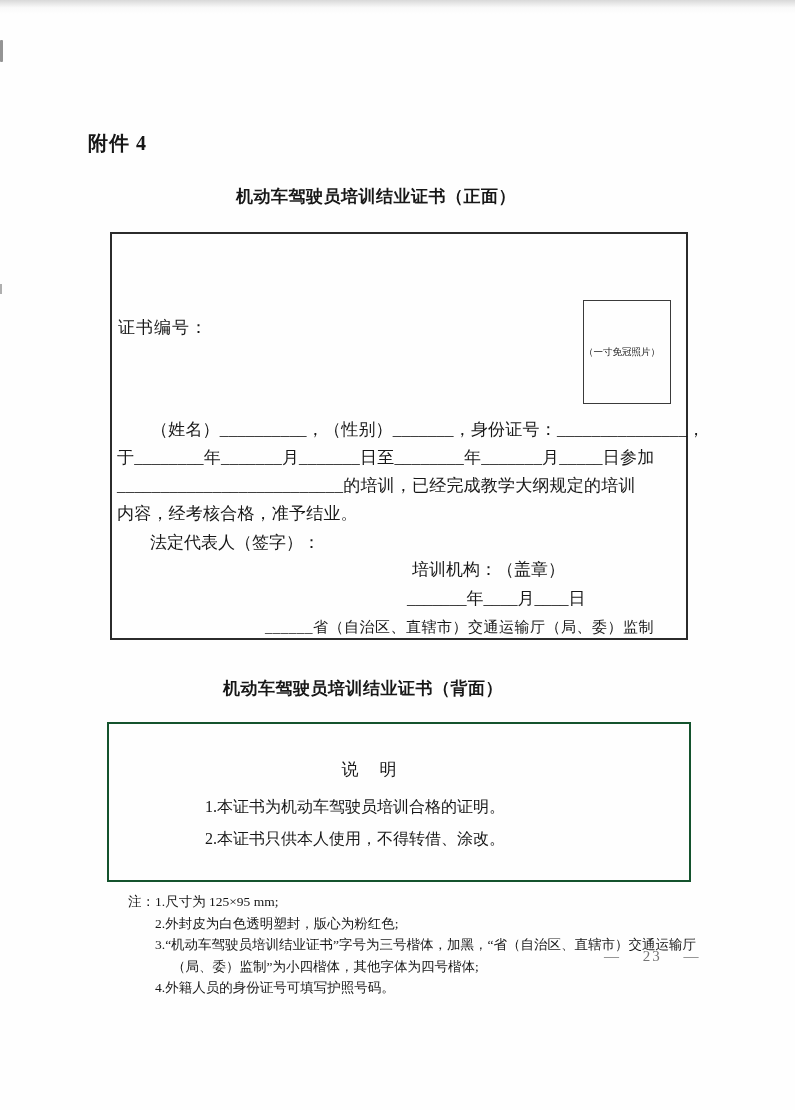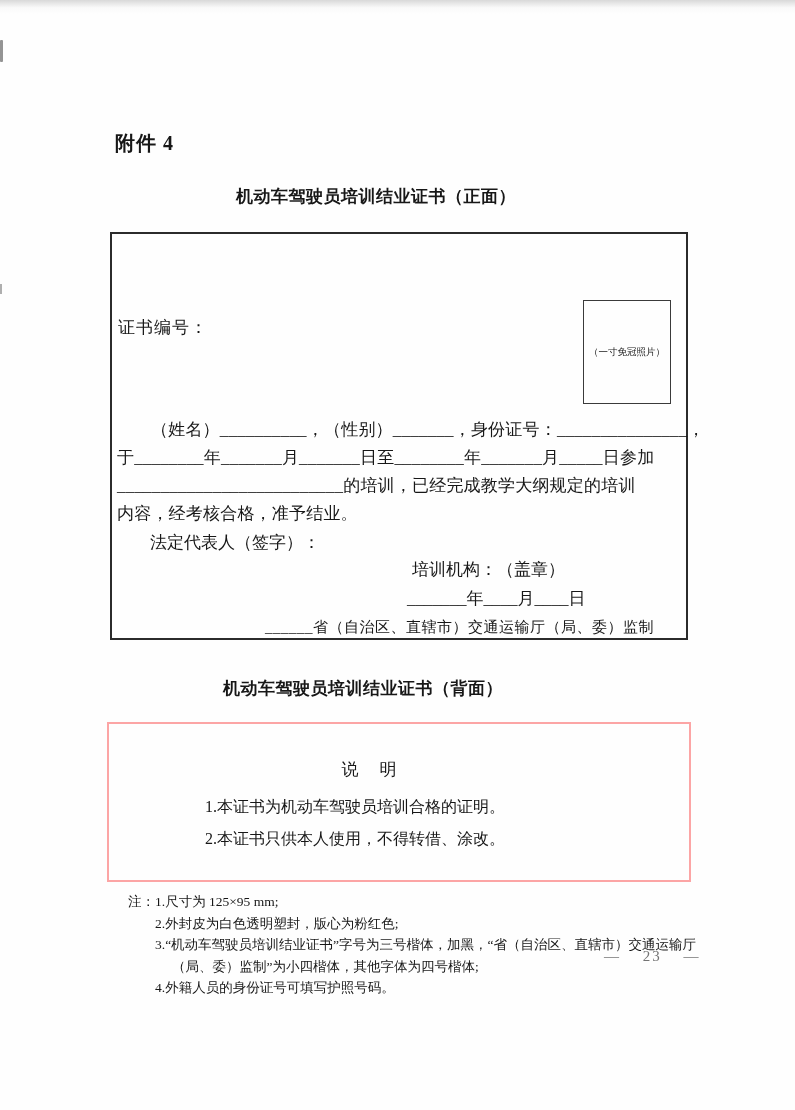--- a/index.html
+++ b/index.html
@@ -18,21 +18,21 @@
   .scan-shade {
     position: absolute; left: 0; top: 0; width: 100%; height: 14px;
     background: linear-gradient(to bottom, rgba(120,120,120,0.28), rgba(200,200,200,0.08) 55%, rgba(255,255,255,0));
     pointer-events: none;
   }
   .scan-mark-1 { position: absolute; left: 0; top: 40px; width: 3px; height: 22px; background: rgba(60,60,60,0.55); border-radius: 1px; }
   .scan-mark-2 { position: absolute; left: 0; top: 284px; width: 2px; height: 10px; background: rgba(80,80,80,0.45); }
 
   .attachment-label {
     position: absolute; left: 88px; top: 130px;
-    font-size: 20px; font-weight: 700; letter-spacing: 1px; margin-left: 27px;
+    font-size: 20px; font-weight: 700; letter-spacing: 1px;
   }
   .section-title {
     position: absolute; white-space: nowrap;
     font-size: 17px; font-weight: 700; letter-spacing: 0.5px;
     transform: translateX(-50%);
     font-family: Liberation Serif, serif;
   }
   .section-title.front { left: 376px; top: 185px; }
   .section-title.back  { left: 363px; top: 677px; }
 
@@ -48,21 +48,21 @@
     font-size: 20px; font-weight: 700; white-space: nowrap; letter-spacing: 1px;
   }
   .cert-no {
     position: absolute; left: 6px; top: 82px;
     font-size: 17px; letter-spacing: 1px;
   }
   .photo-box {
     position: absolute; left: 471px; top: 66px;
     width: 88px; height: 104px;
     border: 1px solid #3a3a3a;
-    display: flex; align-items: center; justify-content: center;
+    display: flex; align-items: center; 
   }
   .photo-box span { font-size: 9.5px; white-space: nowrap; }
 
   .cert-body { position: absolute; left: 5px; top: 182px; width: 570px; }
   .cert-body .line {
     font-size: 17px; line-height: 28px; white-space: nowrap; letter-spacing: 0.2px;
   }
   .cert-body .line.indent-first { padding-left: 34px; }
 
   .legal-rep { position: absolute; left: 38px; top: 297px; font-size: 17px; white-space: nowrap; }
@@ -70,21 +70,21 @@
   .date-line { position: absolute; left: 295px; top: 353px; font-size: 17px; white-space: nowrap; }
   .issuer-line {
     position: absolute; left: 0; top: 384px; width: 100%;
     padding-right: 32px; text-align: right;
     font-size: 15px; white-space: nowrap; letter-spacing: 0.5px;
   }
 
   .notice-box {
     position: absolute; left: 107px; top: 722px;
     width: 584px; height: 160px;
-    border: 2px solid #fca5a5;
+    border: 2px solid #14532d;
     background: #fefefe;
   }
   .notice-content { position: absolute; left: 96px; top: 34px; width: 330px; }
   .notice-heading {
     text-align: center; font-size: 17px; font-weight: 400;
     letter-spacing: 2px; margin-bottom: 10px;
   }
   .notice-item { font-size: 16px; line-height: 32px; white-space: nowrap; }
 
   .notes {

